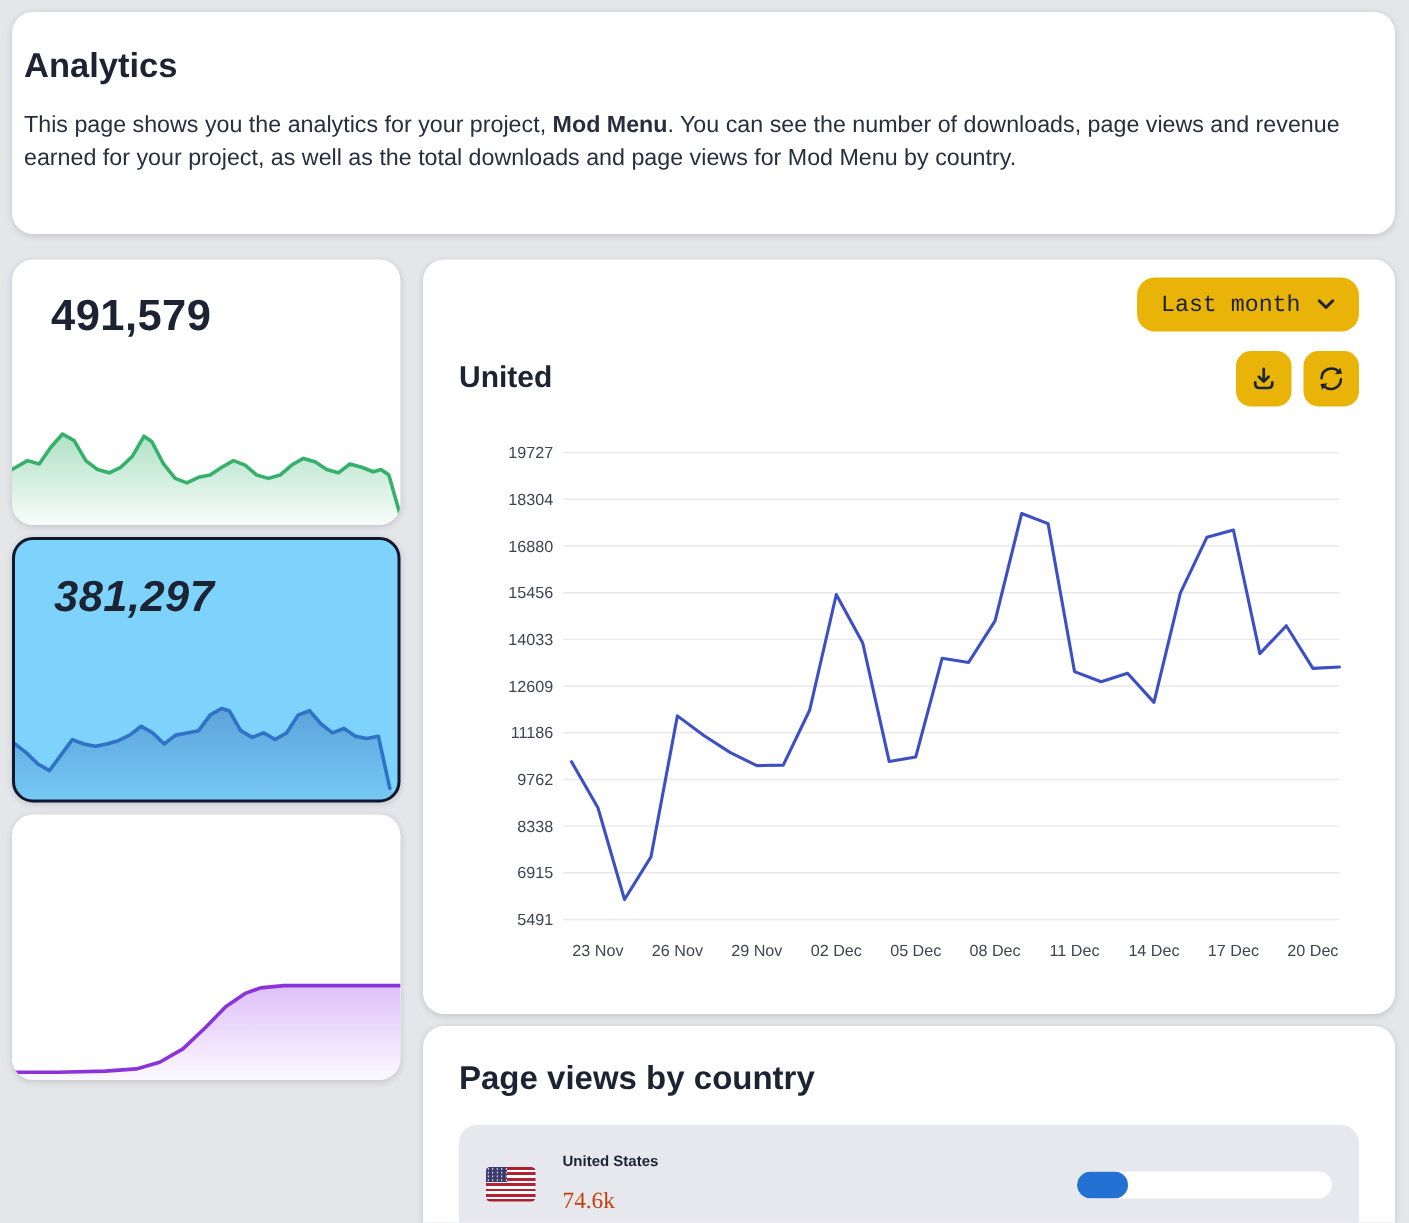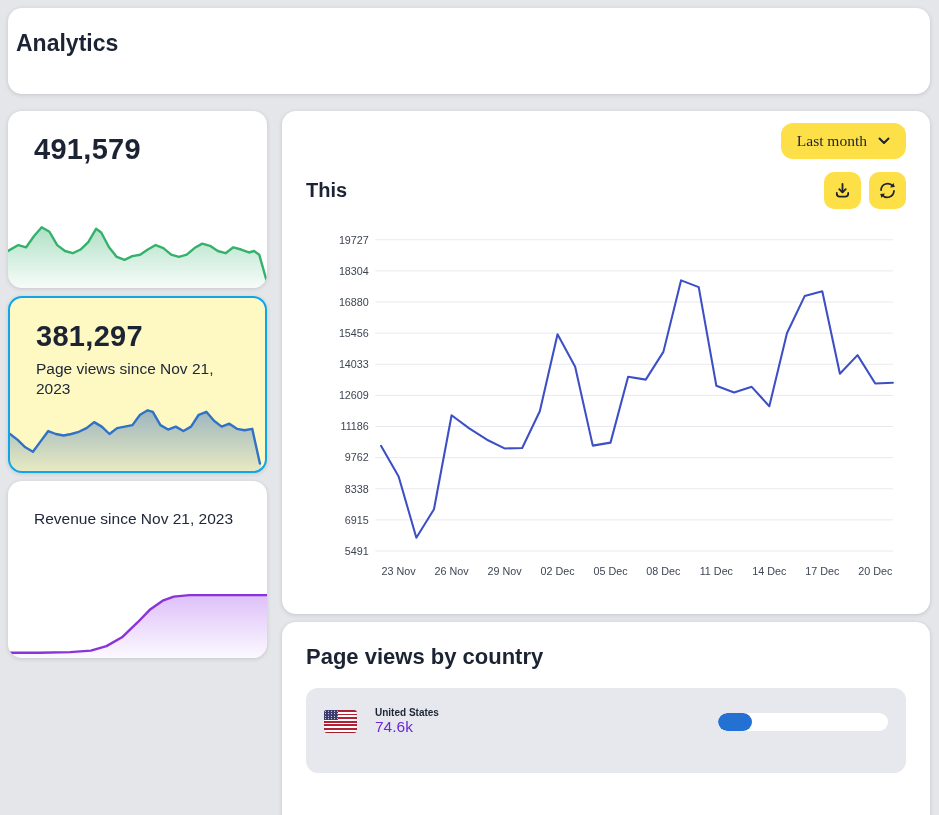--- a/index.html
+++ b/index.html
@@ -22,32 +22,32 @@
   .page-title { font-size: 23px; font-weight: bold; margin: 0 0 13px; }
   .page-desc { font-size: 15.5px; line-height: 1.42; color: #272e3c; }
 
   
   .content { display: flex; gap: 15px; margin-top: 17px; align-items: flex-start; }
   .stats-col { width: 259px; flex: none; display: flex; flex-direction: column; gap: 8px; }
   .main-col { flex: 1; display: flex; flex-direction: column; gap: 8px; min-width: 0; }
 
   
   .stat-card { position: relative; height: 177px; overflow: hidden; padding: 22px 26px 0; cursor: pointer; }
-  .stat-card.selected { background: #fef9c3; border: 2px solid #0ea5e9; }
+  .stat-card.selected { background: #7dd3fc; border: 2px solid #0f172a; font-style: italic; }
   .stat-value { font-size: 29px; font-weight: bold; letter-spacing: .3px; }
   .stat-label { font-size: 15.5px; line-height: 1.32; margin-top: 6px; color: #20283a; }
   .spark { position: absolute; left: 0; right: 0; bottom: 0; height: 74px; }
   .spark svg { width: 100%; height: 100%; display: block; }
 
   
   .views-card { padding: 12px 24px 14px; }
   .range-row { display: flex; justify-content: flex-end; }
   .btn {
-    background: #fde047; border: none; border-radius: 12px;
-    font-family: Liberation Serif, serif; color: #1c2433; cursor: pointer;
+    background: #eab308; border: none; border-radius: 12px;
+    font-family: Liberation Mono, monospace; color: #1c2433; cursor: pointer;
   }
   .range-btn { height: 36px; padding: 0 16px; font-size: 15.5px; display: flex; align-items: center; gap: 11px; }
   .views-head { display: flex; justify-content: space-between; align-items: center; margin-top: 13px; }
   .views-title { font-size: 20px; font-weight: bold; }
   .icon-btns { display: flex; gap: 8px; }
   .icon-btn { width: 37px; height: 37px; border-radius: 10px; display: flex; align-items: center; justify-content: center; }
   .chart-wrap { margin-top: 8px; }
   svg.main-chart { width: 100%; height: 383px; display: block; }
   text.tick { font-family: "Liberation Sans", sans-serif; font-size: 11.5px; fill: #3e4552; }
 
@@ -62,31 +62,32 @@
     box-shadow: inset 0 0 0 1px rgba(0,0,0,.08);
   }
   [data-flag="us"] { background: repeating-linear-gradient(180deg,#b22234 0 1.8px,#ffffff 1.8px 3.6px); }
   [data-flag="us"]::after {
     content:""; position:absolute; left:0; top:0; width:14px; height:10px; background:#3c3b6e;
     background-image: radial-gradient(#ffffff 22%, transparent 24%);
     background-size: 3px 2.5px;
   }
   .country-info { margin-left: 18px; flex: 1; min-width: 0; }
   .country-name { font-size: 10px; font-weight: bold; }
-  .country-value { font-size: 15.5px; margin-top: 0; color: #6d28d9; min-height: 18px; }
+  .country-value { font-size: 15.5px; margin-top: 12px; color: #c2410c; min-height: 18px; font-family: Liberation Serif, serif; }
   .bar-track { width: 170px; height: 18px; background: #ffffff; border-radius: 9px; flex: none; overflow: hidden; }
   .bar-fill { height: 100%; background: #2471d4; border-radius: 9px; }
 </style>
 </head>
 <body>
 
 <div class="page">
 
   <section class="card header-card">
     <h1 class="page-title">Analytics</h1>
+    <p class="page-desc"><span>This page shows you the analytics for your project, </span><b>Mod Menu</b><span>. You can see the number of downloads, page views and revenue earned for your project, as well as the total downloads and page views for Mod Menu by country.</span></p>
   </section>
 
   <div class="content">
 
     <aside class="stats-col">
 
       <div class="card stat-card">
         <div class="stat-value">491,579</div>
         <div class="spark">
             <svg viewBox="0 0 100 100" preserveAspectRatio="none">
@@ -97,37 +98,35 @@
                 </linearGradient>
               </defs>
               <path d="M0 50 L4 42 L7 45 L10 30 L13 18 L16 24 L19 42 L22 50 L25 53 L28 48 L31 38 L34 20 L36 25 L39 45 L42 58 L45 62 L48 57 L51 55 L54 48 L57 42 L60 46 L63 55 L66 58 L69 55 L72 46 L75 40 L78 43 L81 50 L84 53 L87 45 L90 48 L93 52 L95 50 L97 55 L100 92 L100 103 L0 103 Z" fill="url(#sg0)" stroke="none"></path>
               <path d="M0 50 L4 42 L7 45 L10 30 L13 18 L16 24 L19 42 L22 50 L25 53 L28 48 L31 38 L34 20 L36 25 L39 45 L42 58 L45 62 L48 57 L51 55 L54 48 L57 42 L60 46 L63 55 L66 58 L69 55 L72 46 L75 40 L78 43 L81 50 L84 53 L87 45 L90 48 L93 52 L95 50 L97 55 L100 92" fill="none" stroke="#35b16c" stroke-width="2.4" vector-effect="non-scaling-stroke" stroke-linejoin="round" stroke-linecap="round"></path>
             </svg>
           </div>
       </div>
 
       <div class="card stat-card selected">
         <div class="stat-value">381,297</div>
-        <div class="stat-label">Page views since Nov 21, 2023</div>
         <div class="spark">
             <svg viewBox="0 0 100 100" preserveAspectRatio="none">
               <defs>
                 <linearGradient id="sg1" x1="0" y1="0" x2="0" y2="1">
                   <stop offset="0" stop-color="rgba(60,115,185,0.50)"></stop>
                   <stop offset="1" stop-color="rgba(60,115,185,0.10)"></stop>
                 </linearGradient>
               </defs>
               <path d="M0 50 L3 58 L6 68 L9 74 L12 60 L15 46 L18 50 L21 52 L24 50 L27 47 L30 42 L33 34 L36 40 L39 50 L42 42 L45 40 L48 38 L51 24 L54 18 L56 20 L59 38 L62 44 L65 40 L68 46 L71 40 L74 24 L77 20 L80 32 L83 40 L86 36 L89 43 L92 45 L95 43 L98 90 L100 103 L0 103 Z" fill="url(#sg1)" stroke="none"></path>
               <path d="M0 50 L3 58 L6 68 L9 74 L12 60 L15 46 L18 50 L21 52 L24 50 L27 47 L30 42 L33 34 L36 40 L39 50 L42 42 L45 40 L48 38 L51 24 L54 18 L56 20 L59 38 L62 44 L65 40 L68 46 L71 40 L74 24 L77 20 L80 32 L83 40 L86 36 L89 43 L92 45 L95 43 L98 90" fill="none" stroke="#2f72c6" stroke-width="2.4" vector-effect="non-scaling-stroke" stroke-linejoin="round" stroke-linecap="round"></path>
             </svg>
           </div>
       </div>
 
       <div class="card stat-card">
-        <div class="stat-label">Revenue since Nov 21, 2023</div>
         <div class="spark">
             <svg viewBox="0 0 100 100" preserveAspectRatio="none">
               <defs>
                 <linearGradient id="sg2" x1="0" y1="0" x2="0" y2="1">
                   <stop offset="0" stop-color="rgba(200,150,245,0.60)"></stop>
                   <stop offset="1" stop-color="rgba(200,150,245,0.04)"></stop>
                 </linearGradient>
               </defs>
               <path d="M0 93 L12 93 L24 92 L32 90 L38 84 L44 72 L50 52 L55 34 L60 22 L64 17 L70 15 L80 15 L90 15 L100 15 L100 103 L0 103 Z" fill="url(#sg2)" stroke="none"></path>
               <path d="M0 93 L12 93 L24 92 L32 90 L38 84 L44 72 L50 52 L55 34 L60 22 L64 17 L70 15 L80 15 L90 15 L100 15" fill="none" stroke="#8a33da" stroke-width="2.4" vector-effect="non-scaling-stroke" stroke-linejoin="round" stroke-linecap="round"></path>
@@ -142,21 +141,21 @@
       <section class="card views-card">
         <div class="range-row">
           <button class="btn range-btn">
             <span>Last month</span>
             <svg width="12" height="8" viewBox="0 0 12 8">
               <polyline points="1.5,1.5 6,6 10.5,1.5" fill="none" stroke="#1c2433" stroke-width="2" stroke-linecap="round" stroke-linejoin="round"></polyline>
             </svg>
           </button>
         </div>
         <div class="views-head">
-          <div class="views-title">This</div>
+          <div class="views-title">United</div>
           <div class="icon-btns">
             <button class="btn icon-btn">
               <svg width="19" height="19" viewBox="0 0 20 20">
                 <path d="M10 3 V11.5" fill="none" stroke="#1c2433" stroke-width="1.9" stroke-linecap="round"></path>
                 <path d="M6.6 8.6 L10 12 L13.4 8.6" fill="none" stroke="#1c2433" stroke-width="1.9" stroke-linecap="round" stroke-linejoin="round"></path>
                 <path d="M4 12.5 v1 q0 3 3.2 3 h5.6 q3.2 0 3.2 -3 v-1" fill="none" stroke="#1c2433" stroke-width="1.9" stroke-linecap="round"></path>
               </svg>
             </button>
             <button class="btn icon-btn">
               <svg width="19" height="19" viewBox="0 0 20 20">

